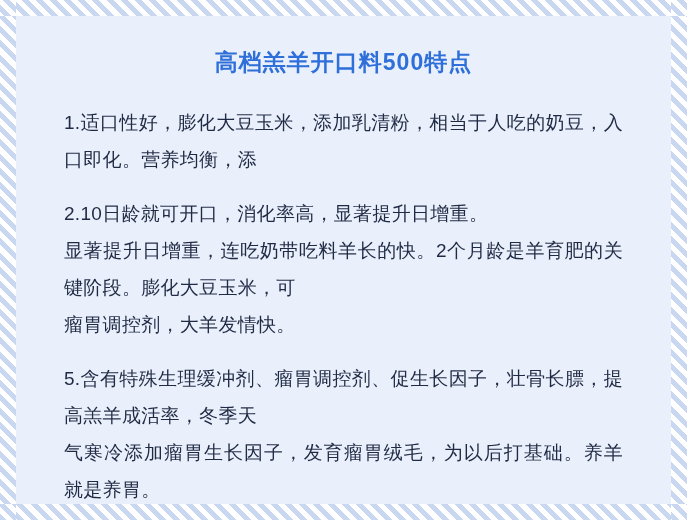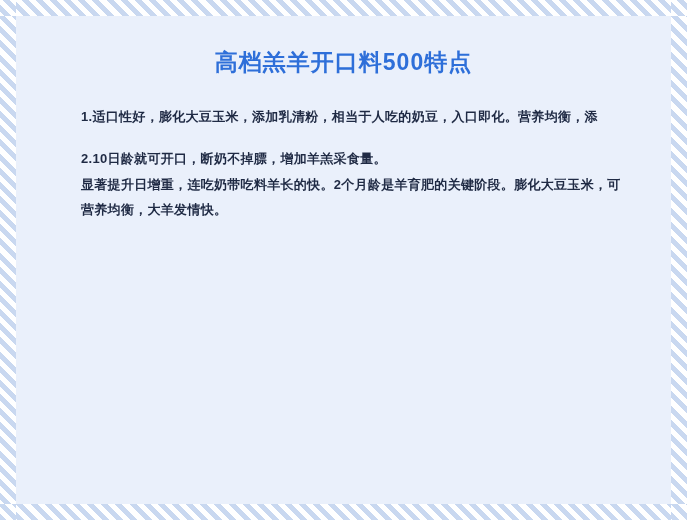--- a/index.html
+++ b/index.html
@@ -62,26 +62,25 @@
     text-align: center;
     color: #2e6fd9;
     font-size: 23px;
     font-weight: bold;
     letter-spacing: 1px;
     margin: 10px 0 26px 0;
     line-height: 1.3;
   }
   .para {
     color: #1f2a44;
-    font-size: 13px;
+    font-size: 19px;
     line-height: 1.95;
-    margin: 0 0 17px 17px;
+    margin: 0 0 17px 0;
     text-align: justify;
     letter-spacing: 0.3px;
-    font-weight: bold;
   }
   .para.tight {
     margin-bottom: 15px;
   }
   .para-line {
     display: block;
   }
 </style>
 </head>
 <body>
@@ -92,22 +91,26 @@
 
   <div class="content">
 
     <div class="title">高档羔羊开口料500特点</div>
 
     <div class="para">
       <span class="para-line">1.适口性好，膨化大豆玉米，添加乳清粉，相当于人吃的奶豆，入口即化。营养均衡，添</span>
     </div>
 
     <div class="para">
-      <span class="para-line">2.10日龄就可开口，断奶不掉膘，增加羊羔采食量。</span>
+      <span class="para-line">2.10日龄就可开口，消化率高，显著提升日增重。</span>
       <span class="para-line">显著提升日增重，连吃奶带吃料羊长的快。2个月龄是羊育肥的关键阶段。膨化大豆玉米，可</span>
-      <span class="para-line">营养均衡，大羊发情快。</span>
+      <span class="para-line">瘤胃调控剂，大羊发情快。</span>
     </div>
 
 
 
+    <div class="para">
+      <span class="para-line">5.含有特殊生理缓冲剂、瘤胃调控剂、促生长因子，壮骨长膘，提高羔羊成活率，冬季天</span>
+      <span class="para-line">气寒冷添加瘤胃生长因子，发育瘤胃绒毛，为以后打基础。养羊就是养胃。</span>
+    </div>
 
   </div>
 </div>
 
 </body></html>

